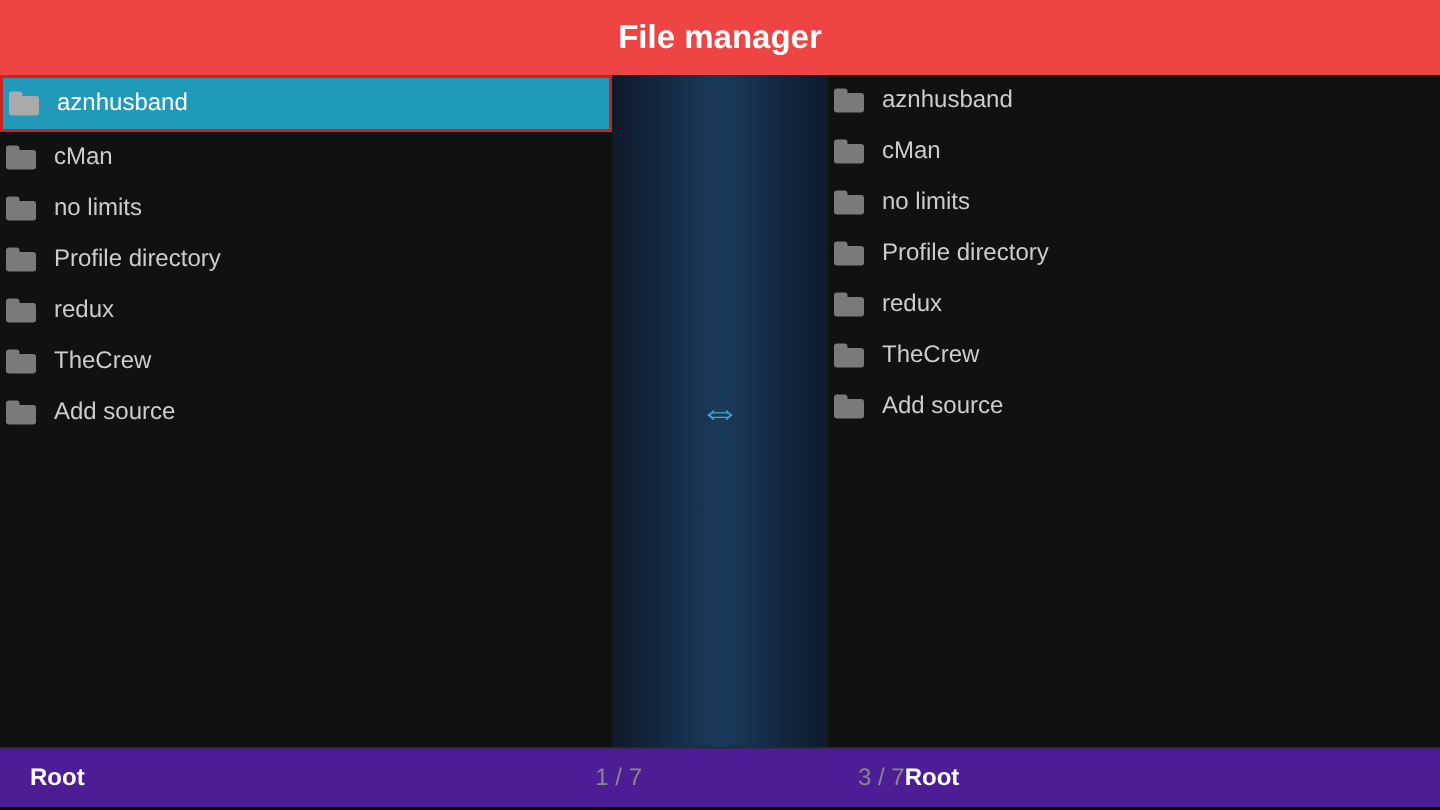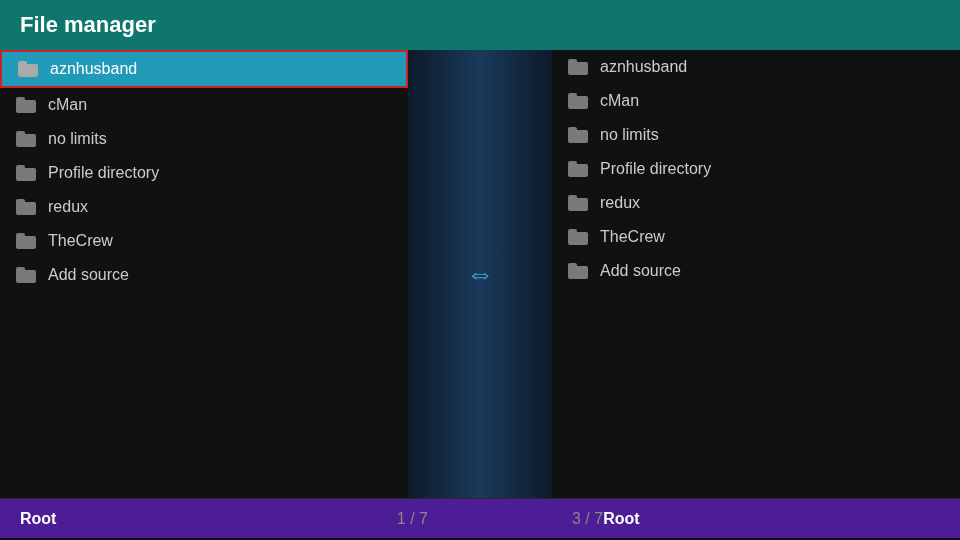--- a/index.html
+++ b/index.html
@@ -13,21 +13,22 @@
       overflow: hidden;
       position: relative;
     }
 
     
     .header {
       display: flex;
       justify-content: space-between;
       align-items: center;
       padding: 12px 20px;
-      background: #0f766e;
+      background: #ef4444;
+      flex-direction: column;
     }
 
     .header-title {
       font-size: 22px;
       font-weight: bold;
       color: #ffffff;
     }
 
     .header-time {
       font-size: 22px;
@@ -77,21 +78,21 @@
     
     .file-list {
       list-style: none;
       padding: 0;
       margin: 0;
     }
 
     .file-item {
       display: flex;
       align-items: center;
-      padding: 8px 16px;
+      padding: 8px 4px;
       cursor: pointer;
       font-size: 16px;
       color: #cccccc;
     }
 
     .file-item.selected {
       background: #2199b8;
       color: #ffffff;
       border: 2px solid #cc2222;
     }

